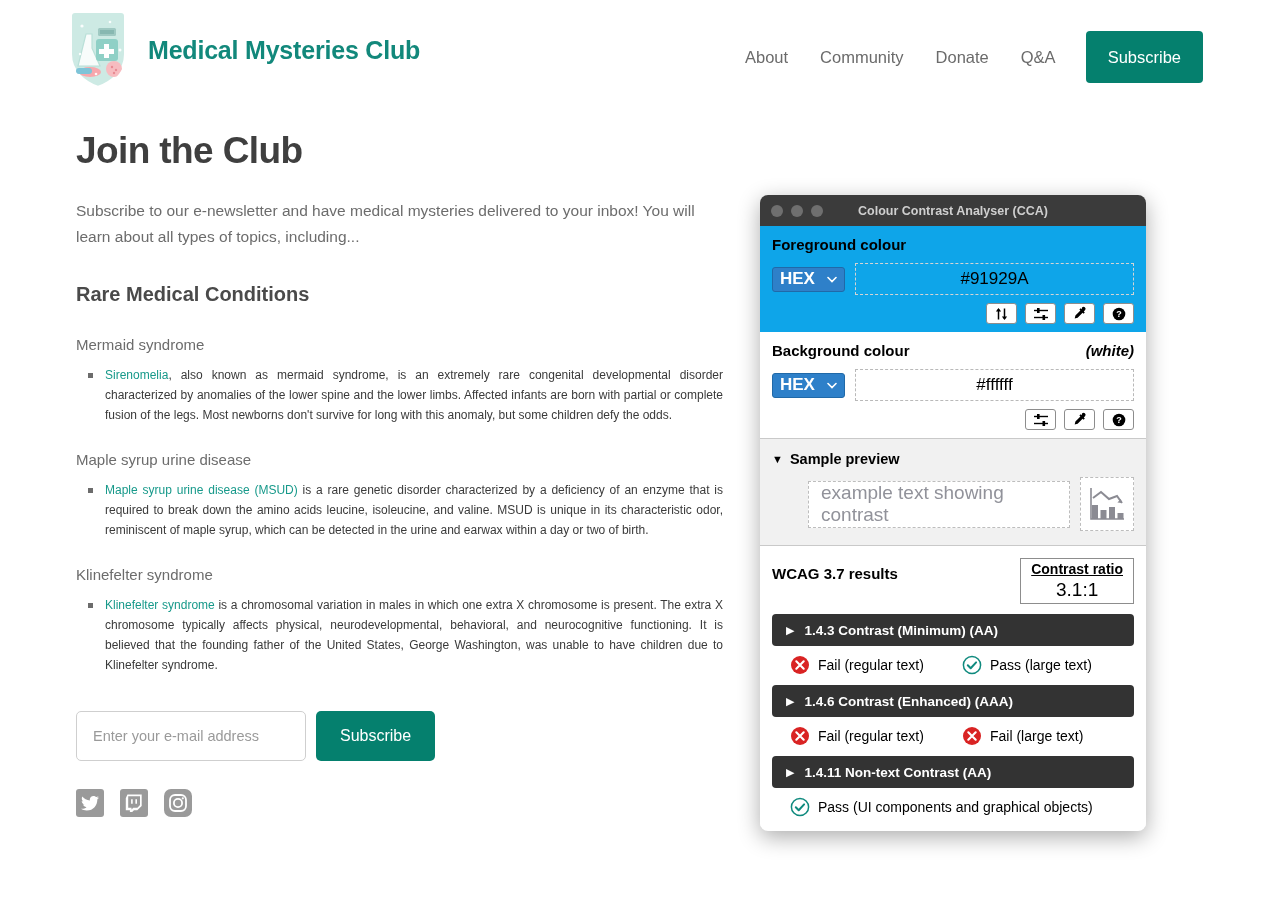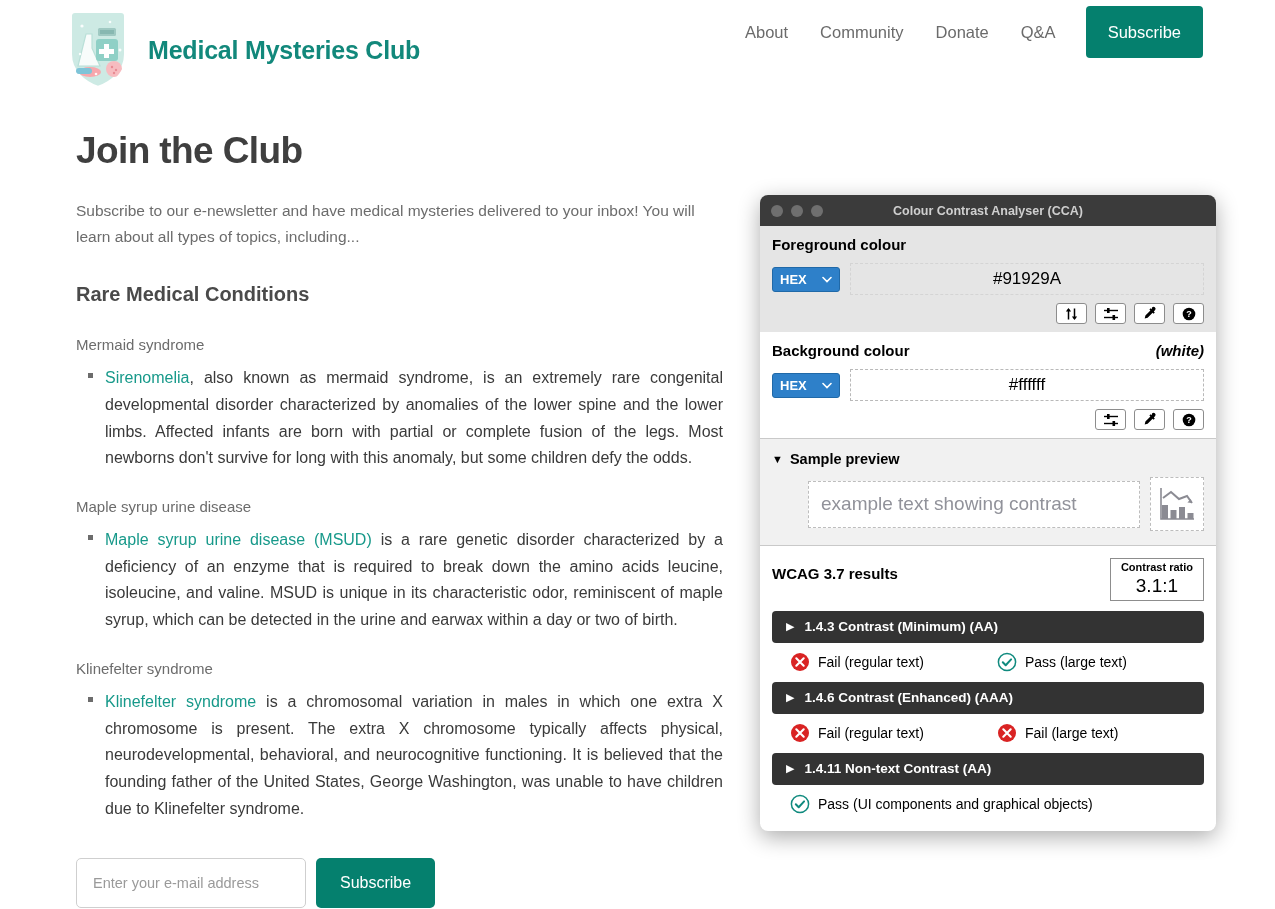--- a/index.html
+++ b/index.html
@@ -18,21 +18,21 @@
     position:absolute; left:0; top:0; width:1275px; height:100px;
     display:flex; align-items:center;
   }
   #brand { display:flex; align-items:center; gap:14px; margin-left:62px; }
   #logo-shield { width:72px; height:88px; position:relative; flex:none; }
   #brand-title {
     font-size:25px; font-weight:bold; color:#12887b;
     letter-spacing:-0.2px; white-space:nowrap;
   }
   #main-nav {
-    position:absolute; right:72px; top:6px;
+    position:absolute; right:72px; top:31px;
     display:flex; align-items:center; gap:0;
   }
   .nav-link {
     font-size:16.5px; color:#6b6b6b; text-decoration:none;
     padding:0 16px; line-height:52px; white-space:nowrap; cursor:pointer;
   }
   #nav-subscribe-button {
     background:#05806e; color:#ffffff; font-size:16.5px;
     border:none; border-radius:4px;
     padding:0 22px; height:52px; margin-left:14px;
@@ -52,21 +52,21 @@
   #section-heading {
     font-size:20px; font-weight:bold; color:#4a4a4a; margin:0 0 30px 0;
   }
   .condition-block { margin-bottom:26px; }
   .condition-title {
     font-size:15px; color:#6c6c6c; margin:0 0 12px 0; font-weight:normal;
   }
   .condition-list { margin:0; padding:0 0 0 12px; list-style:none; }
   .condition-item {
     position:relative; padding-left:17px;
-    font-size:16px; color:#3a3a3a; line-height:1.67;
+    font-size:12px; color:#3a3a3a; line-height:1.67;
     text-align:justify; width:635px;
   }
   .condition-item::before {
     content:""; position:absolute; left:0; top:8px;
     width:5px; height:5px; background:#6c6c6c;
   }
   .condition-link { color:#17998a; text-decoration:none; cursor:pointer; }
 
   
   #subscribe-form {
@@ -83,52 +83,52 @@
     background:#05806e; color:#fff; border:none; border-radius:5px;
     font-size:16px; padding:0 24px; cursor:pointer; font-family:inherit;
   }
 
   
   #social-links { margin-top:28px; display:flex; gap:16px; }
   .social-icon { width:28px; height:28px; cursor:pointer; display:block; }
 
   
   #cca-window {
-    position:absolute; left:760px; top:195px; width:456px; height:636px;
+    position:absolute; left:760px; top:195px; width:386px; height:636px;
     border-radius:8px; overflow:hidden;
     box-shadow:0 6px 22px rgba(0,0,0,0.33);
     background:#ffffff;
     font-family:"Liberation Sans", sans-serif;
   }
   #cca-titlebar {
     height:31px; background:#3b3b3b;
     display:flex; align-items:center; position:relative;
   }
   #cca-traffic-lights { display:flex; gap:8px; margin-left:11px; }
   .traffic-light { width:12px; height:12px; border-radius:50%; background:#6f6f6f; }
   #cca-window-title {
     position:absolute; left:0; right:0; text-align:center;
     font-size:12.5px; color:#cfcfcf; font-weight:bold; pointer-events:none;
   }
 
   .cca-section { padding:10px 12px 8px 12px; }
-  #fg-section { background:#e5e5e5; }
+  #fg-section { background:#0ea5e9; }
   #bg-section { background:#ffffff; }
   #preview-section { background:#f1f1f1; border-top:1px solid #c9c9c9; padding:12px 12px 14px 12px; }
   #results-section { background:#ffffff; border-top:1px solid #c9c9c9; padding:12px 12px 10px 12px; }
 
   .section-head { display:flex; align-items:baseline; justify-content:space-between; }
   .section-label { font-size:15px; font-weight:bold; color:#000; }
   #bg-white-note { font-size:15px; font-style:italic; font-weight:bold; color:#000; }
 
   .colour-row { display:flex; align-items:center; gap:10px; margin-top:10px; }
   .hex-select {
     background:#2e80c9; color:#fff; border:1px solid #2069a8; border-radius:3px;
     height:25px; display:flex; align-items:center; gap:12px;
-    padding:0 7px; font-size:13px; font-weight:bold; cursor:pointer;
+    padding:0 7px; font-size:17px; font-weight:bold; cursor:pointer;
     min-width:68px; justify-content:space-between;
   }
   .colour-value {
     flex:1; height:32px; border:1px dashed #b9b9b9; background:transparent;
     display:flex; align-items:center; justify-content:center;
     font-size:17px; color:#000; font-family:inherit;
   }
   #fg-value { border-color:#d4d4d4; }
   .icon-row { display:flex; justify-content:flex-end; gap:8px; margin-top:8px; }
   .icon-btn {
@@ -149,21 +149,21 @@
     width:54px; height:54px; border:1px dashed #bdbdbd; background:#fff;
     display:flex; align-items:center; justify-content:center;
   }
 
   #results-head { display:flex; align-items:flex-start; justify-content:space-between; }
   #results-title { font-size:15px; font-weight:bold; color:#000; padding-top:7px; }
   #contrast-ratio-box {
     border:1px solid #8d8d8d; background:#fff; padding:2px 10px 3px 10px;
     text-align:center; min-width:88px;
   }
-  #contrast-ratio-label { font-size:11px; font-weight:bold; color:#000; line-height:1.25; }
+  #contrast-ratio-label { font-size:14px; font-weight:bold; color:#000; line-height:1.25;text-decoration:underline; }
   #contrast-ratio-value { font-size:19px; color:#000; line-height:1.15; }
 
   .criterion-bar {
     background:#333333; color:#ffffff; border-radius:4px;
     height:32px; display:flex; align-items:center; gap:10px;
     padding:0 14px; margin-top:10px; cursor:pointer;
   }
   .criterion-arrow { font-size:11px; line-height:1; }
   .criterion-text { font-size:13.5px; font-weight:bold; }
   .result-row { display:flex; gap:0; margin-top:9px; padding-left:18px; }

